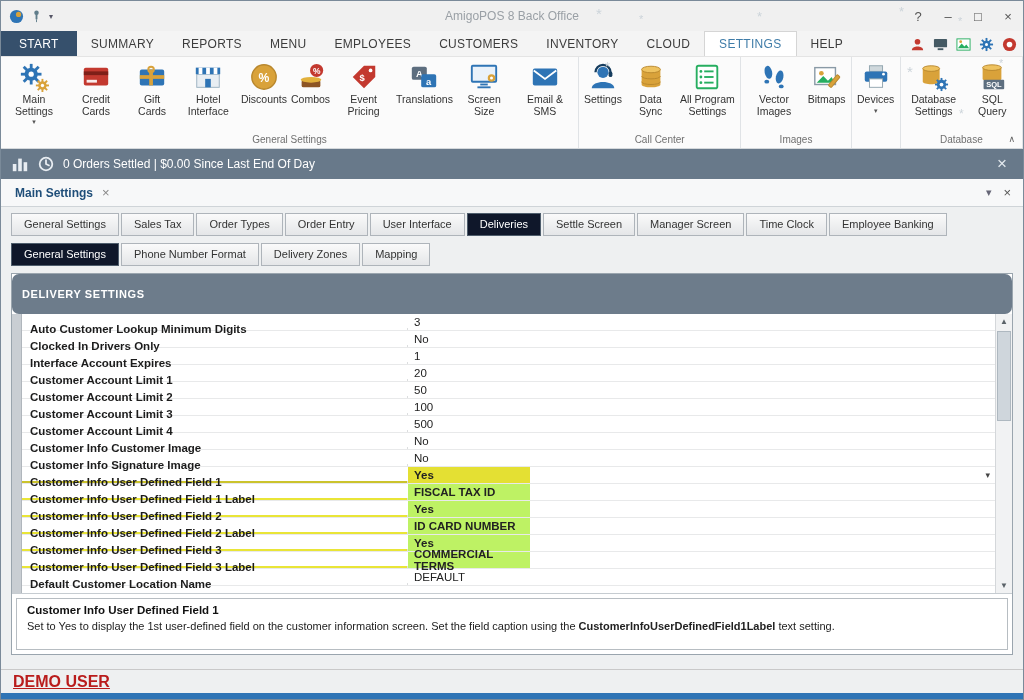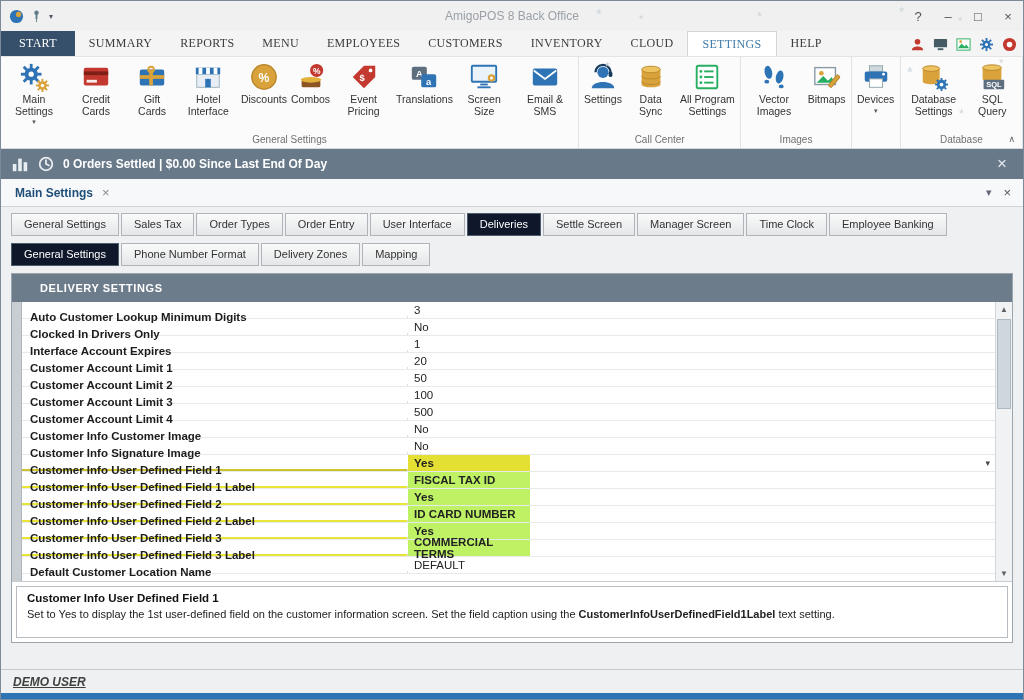--- a/index.html
+++ b/index.html
@@ -12,58 +12,58 @@
   .titlebar { height:30px; display:flex; align-items:center; background:#f0f0f0; position:relative; flex:none; }
   .tb-left { display:flex; align-items:center; gap:5px; padding-left:8px; z-index:2; }
   .tb-left svg { width:15px; height:15px; display:block; }
   .tb-caret { font-size:8px; color:#556; }
   .tb-title { position:absolute; left:0; right:0; text-align:center; color:#9aa0a6; font-size:12px; }
   .tb-controls { margin-left:auto; display:flex; z-index:2; }
   .tb-btn { width:30px; height:28px; display:flex; align-items:center; justify-content:center; color:#555; font-size:13px; }
 
   
   .menubar { height:26px; background:#f4f4f4; display:flex; align-items:stretch; border-bottom:1px solid #e4e4e4; position:relative; flex:none; }
-  .mtab { display:flex; align-items:center; padding:0 14px; font-size:12px; color:#3c3c3c; letter-spacing:.3px;font-family:Liberation Serif, serif; }
+  .mtab { display:flex; align-items:center; padding:0 14px; font-size:12px; color:#3c3c3c; letter-spacing:.3px; }
   .mtab.start { background:#36506c; color:#fff; padding:0 18px; }
   .mtab.selmenu { background:#fff; border:1px solid #d5d5d5; border-bottom:none; color:#3f7ca8; }
   .menu-icons { position:absolute; right:6px; top:0; height:26px; display:flex; align-items:center; gap:8px; }
   .menu-icons .mi { width:15px; height:15px; }
   .menu-icons svg { width:15px; height:15px; display:block; }
 
   
   .ribbon { height:92px; background:#fbfbfb; border-bottom:1px solid #d5d9dc; display:flex; position:relative; flex:none; }
   .rgroup { display:flex; flex-direction:column; border-right:1px solid #e0e3e6; padding:2px 2px 0; }
   .rbtns { display:flex; flex:1; align-items:flex-start; }
   .rbtn { min-width:44px; max-width:62px; display:flex; flex-direction:column; align-items:center; padding:3px 2px 0; }
   .ricon svg { width:30px; height:30px; display:block; }
   .rlabel { font-size:10.5px; color:#333; text-align:center; line-height:11.5px; margin-top:2px; }
   .rcaret { font-size:7px; color:#555; line-height:7px; margin-top:1px; }
   .rglabel { font-size:10px; color:#707070; text-align:center; padding:1px 4px 3px; min-height:15px; }
   .ribbon-collapse { position:absolute; right:8px; bottom:4px; font-size:9px; color:#666; }
 
   
   .slatebar { height:30px; background:#68798a; display:flex; align-items:center; color:#fff; padding:0 10px; gap:8px; flex:none; }
   .slatebar svg { width:18px; height:18px; display:block; }
-  .slate-text { font-size:12px; font-weight:bold; }
+  .slate-text { font-size:12px; font-weight:normal; }
   .slate-close { margin-left:auto; font-size:17px; color:#e3e9ee; padding:0 6px; }
 
   
   .doctabs { height:28px; background:#f7f8f9; border-bottom:1px solid #cfd4d8; display:flex; align-items:center; padding:0 12px; flex:none; }
   .doctab { display:flex; align-items:center; gap:9px; font-size:12px; color:#1f4e79; font-weight:bold; height:100%; padding:0 2px; }
   .doctab-close { color:#888; font-size:13px; font-weight:normal; }
   .doc-right { margin-left:auto; display:flex; gap:12px; color:#667; font-size:11px; align-items:center; }
 
   
   .main { flex:1; background:#eef0f1; padding:6px 10px 0; display:flex; flex-direction:column; overflow:hidden; }
   .tabstrip { display:flex; gap:2px; margin-bottom:7px; flex:none; }
   .tabbtn { padding:4px 12px 5px; font-size:11px; color:#333; background:linear-gradient(#fafafa,#e4e6e8); border:1px solid #aeb4ba; white-space:nowrap; }
   .tabbtn.tsel { background:#0f172a; color:#fff; border-color:#4e5d6c; }
 
   .panel { border:1px solid #9aa5ae; background:#fff; display:flex; flex-direction:column; flex:none; }
-  .panel-header { height:28px; background:#6d7c8b; color:#fff; font-size:11px; font-weight:bold; letter-spacing:.6px; display:flex; align-items:center; padding:0 28px; flex:none; }
+  .panel-header { height:40px; background:#6d7c8b; color:#fff; font-size:11px; font-weight:bold; letter-spacing:.6px; display:flex; align-items:center; padding:0 10px; flex:none;border-radius:7px; }
 
   .gridwrap { display:flex; height:280px; border-bottom:1px solid #c6ccd1; overflow:hidden; }
   .gutter { width:10px; background:#c9ced3; border-right:1px solid #b0b6bc; flex:none; }
   .rows { flex:1; overflow:hidden; }
   .grid-row { display:flex; height:17px; border-bottom:1px solid #e8e9ea; font-size:11.5px; align-items:stretch; background:#fff; }
   .cell { display:flex; align-items:center; }
   .cell.name { width:386px; padding-left:8px; border-right:1px solid #dcdedf; font-weight:600; color:#1c1c1c; flex:none;margin-top:14px; }
   .cell.value { flex:1; }
   .vhl { width:122px; padding-left:6px; height:100%; display:flex; align-items:center; color:#222; flex:none; }
   .grid-row.hl .name { background:#e9e537; font-weight:700; }
@@ -77,21 +77,21 @@
   .vtrack { flex:1; position:relative; }
   .vthumb { position:absolute; top:2px; left:1px; right:1px; height:90px; background:#cfd6dc; border:1px solid #aeb8c0; }
 
   .descbox { margin:4px; border:1px solid #b7bdc2; background:#fff; padding:5px 10px 6px; min-height:52px; }
   .desc-title { font-size:11.5px; font-weight:bold; color:#111; margin-bottom:3px; }
   .desc-text { font-size:11px; color:#222; line-height:14px; }
   .desc-bold { font-weight:bold; }
 
   
   .footer { height:24px; border-top:1px solid #c9c9c9; background:#eef0f1; display:flex; align-items:center; padding:0 12px; flex:none; }
-  .footer-user { font-size:12px; font-weight:bold; color:#404040; text-decoration:underline;font-style:italic; }
+  .footer-user { font-size:16px; font-weight:bold; color:#b91c1c; text-decoration:underline; }
   .bottomblue { height:6px; background:#2e74b5; flex:none; }
 
   
   .snow { position:absolute; color:#ccd4da; pointer-events:none; z-index:3; }
   .snow::before { content:"*"; }
 </style>
 </head>
 <body>
 
 <div class="window">

